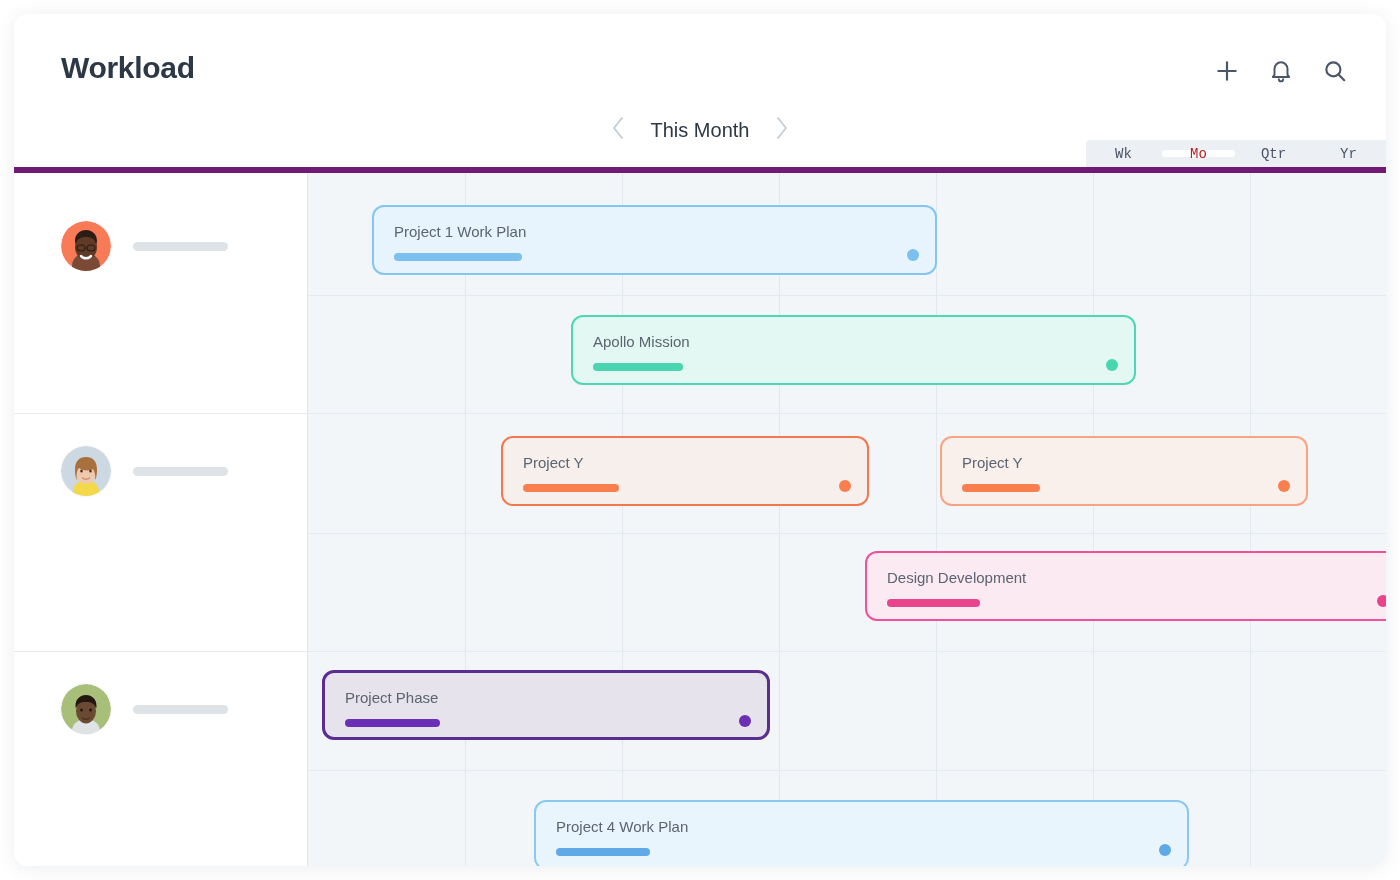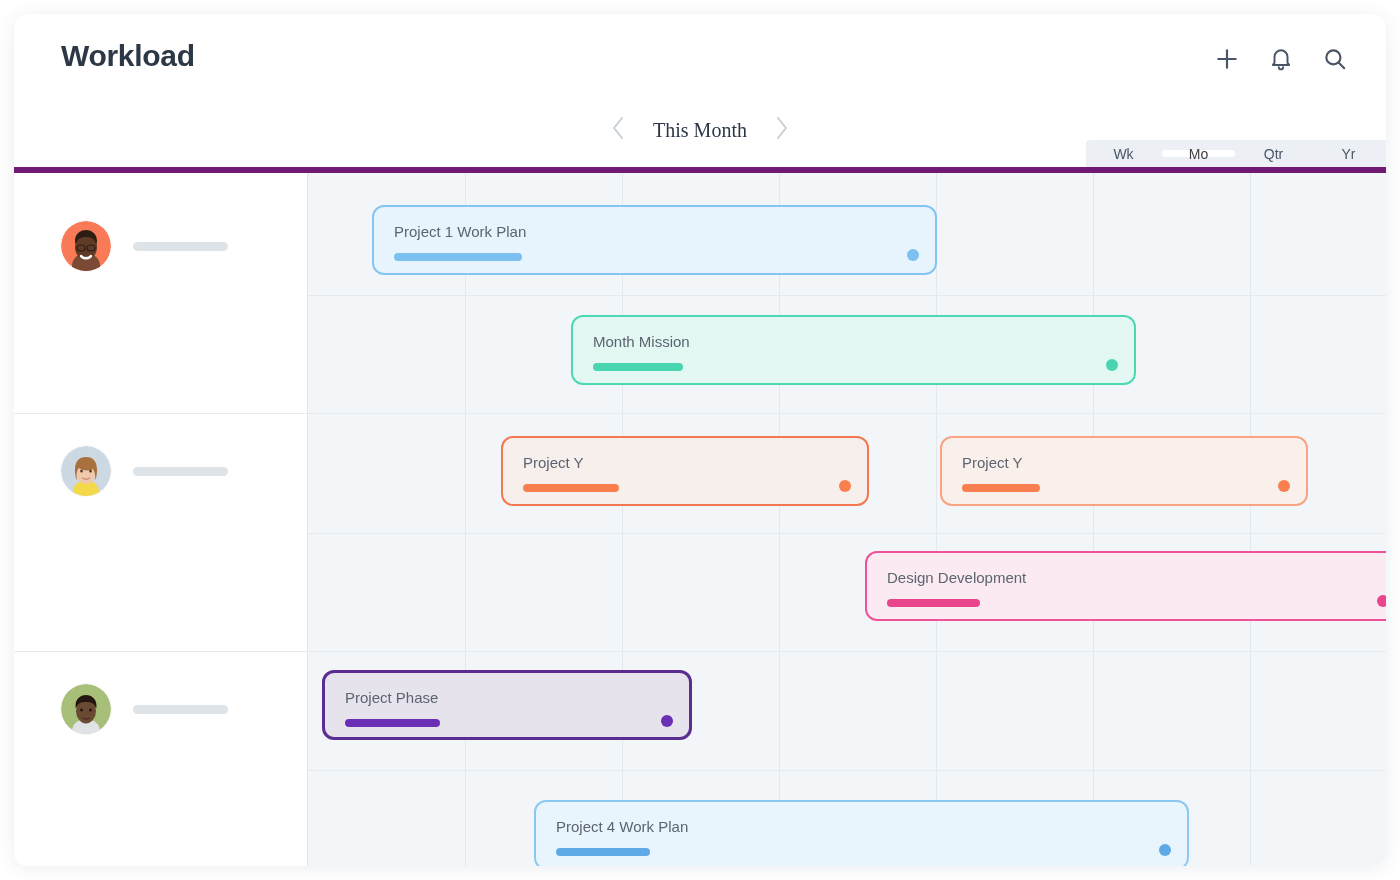--- a/index.html
+++ b/index.html
@@ -15,21 +15,21 @@
     left: 14px; top: 14px;
     width: 1372px; height: 852px;
     background: #ffffff;
     border-radius: 14px;
     box-shadow: 0 2px 18px rgba(60,80,110,0.10);
     overflow: hidden;
   }
 
   
   .topbar {
-    position: absolute; left: 0; top: 0;
+    position: absolute; left: 0; top: 12px;
     width: 100%; height: 88px;
     background: #ffffff;
   }
   .page-title {
     position: absolute; left: 47px; top: 25px;
     font-size: 30px; font-weight: bold;
     color: #2c3846; letter-spacing: -0.3px;
   }
   .top-icons {
     position: absolute; right: 38px; top: 32px;
@@ -40,38 +40,38 @@
   
   .period-nav {
     position: absolute; left: 0; top: 88px;
     width: 100%; height: 56px;
     display: flex; align-items: center; justify-content: center;
     gap: 14px;
   }
   .chev { color: #c2ccd6; display:block; cursor:pointer; }
   .period-label {
     font-size: 20px; color: #2c3846; font-weight: normal;
-    min-width: 120px; text-align: center; font-family: Liberation Serif, serif;
+    min-width: 120px; text-align: center;
   }
 
   
   .zoom-ctl {
     position: absolute; left: 1072px; top: 126px;
     width: 300px; height: 27px;
     background: #eceff3;
     display: flex; align-items: stretch;
     border-top-left-radius: 4px;
     overflow: hidden;
   }
   .zoom-seg {
     flex: 1; display: flex; align-items: center; justify-content: center;
     font-size: 14px; color: #4a5567; cursor: pointer;
-    border-radius: 3px; margin: 10px 1px;
-  }
-  .zoom-seg.active { background: #ffffff; color: #404040; }
+    border-radius: 3px; margin: 10px 1px; font-family: Liberation Mono, monospace;
+  }
+  .zoom-seg.active { background: #ffffff; color: #b91c1c; }
 
   
   .board {
     position: absolute; left: 0; top: 153px;
     width: 100%; height: 699px;
     background: #ffffff;
     border-top: 6px solid #701a75;
   }
   .left-col {
     position: absolute; left: 0; top: 0;
@@ -254,40 +254,40 @@
     <div class="board-sep" style="top:240px"></div>
     <div class="board-sep" style="top:478px"></div>
 
     <div id="tasks-layer">
         <div class="taskbar" style="left: 358px; top: 32px; width: 565px; background: rgb(232, 244, 253); border-color: rgb(133, 197, 242); border-width: 2px;">
           <span class="tb-label">Project 1 Work Plan</span>
           <span class="tb-progress" style="width: 128px; background: rgb(124, 192, 240);"></span>
           <span class="tb-dot" style="background: rgb(124, 192, 240);"></span>
         </div>
         <div class="taskbar" style="left: 557px; top: 142px; width: 565px; background: rgb(227, 248, 242); border-color: rgb(77, 216, 180); border-width: 2px;">
-          <span class="tb-label">Month Mission</span>
+          <span class="tb-label">Apollo Mission</span>
           <span class="tb-progress" style="width: 90px; background: rgb(74, 213, 177);"></span>
           <span class="tb-dot" style="background: rgb(74, 213, 177);"></span>
         </div>
         <div class="taskbar" style="left: 487px; top: 263px; width: 368px; background: rgb(247, 239, 236); border-color: rgb(244, 120, 79); border-width: 2px;">
           <span class="tb-label">Project Y</span>
           <span class="tb-progress" style="width: 96px; background: rgb(250, 127, 79);"></span>
           <span class="tb-dot" style="background: rgb(250, 127, 79);"></span>
         </div>
         <div class="taskbar" style="left: 926px; top: 263px; width: 368px; background: rgb(249, 240, 236); border-color: rgb(249, 163, 131); border-width: 2px;">
           <span class="tb-label">Project Y</span>
           <span class="tb-progress" style="width: 78px; background: rgb(250, 127, 79);"></span>
           <span class="tb-dot" style="background: rgb(250, 127, 79);"></span>
         </div>
         <div class="taskbar" style="left: 851px; top: 378px; width: 542px; background: rgb(251, 234, 242); border-color: rgb(240, 82, 154); border-width: 2px;">
           <span class="tb-label">Design Development</span>
           <span class="tb-progress" style="width: 93px; background: rgb(232, 69, 140);"></span>
           <span class="tb-dot" style="background: rgb(232, 69, 140);"></span>
         </div>
-        <div class="taskbar" style="left: 308px; top: 497px; width: 370px; background: rgb(230, 227, 237); border-color: rgb(91, 45, 144); border-width: 3px;">
+        <div class="taskbar" style="left: 308px; top: 497px; width: 448px; background: rgb(230, 227, 237); border-color: rgb(91, 45, 144); border-width: 3px;">
           <span class="tb-label">Project Phase</span>
           <span class="tb-progress" style="width: 95px; background: rgb(107, 47, 181);"></span>
           <span class="tb-dot" style="background: rgb(107, 47, 181);"></span>
         </div>
         <div class="taskbar" style="left: 520px; top: 627px; width: 655px; background: rgb(233, 245, 253); border-color: rgb(138, 200, 242); border-width: 2px;">
           <span class="tb-label">Project 4 Work Plan</span>
           <span class="tb-progress" style="width: 94px; background: rgb(95, 169, 230);"></span>
           <span class="tb-dot" style="background: rgb(95, 169, 230);"></span>
         </div>
       </div>

